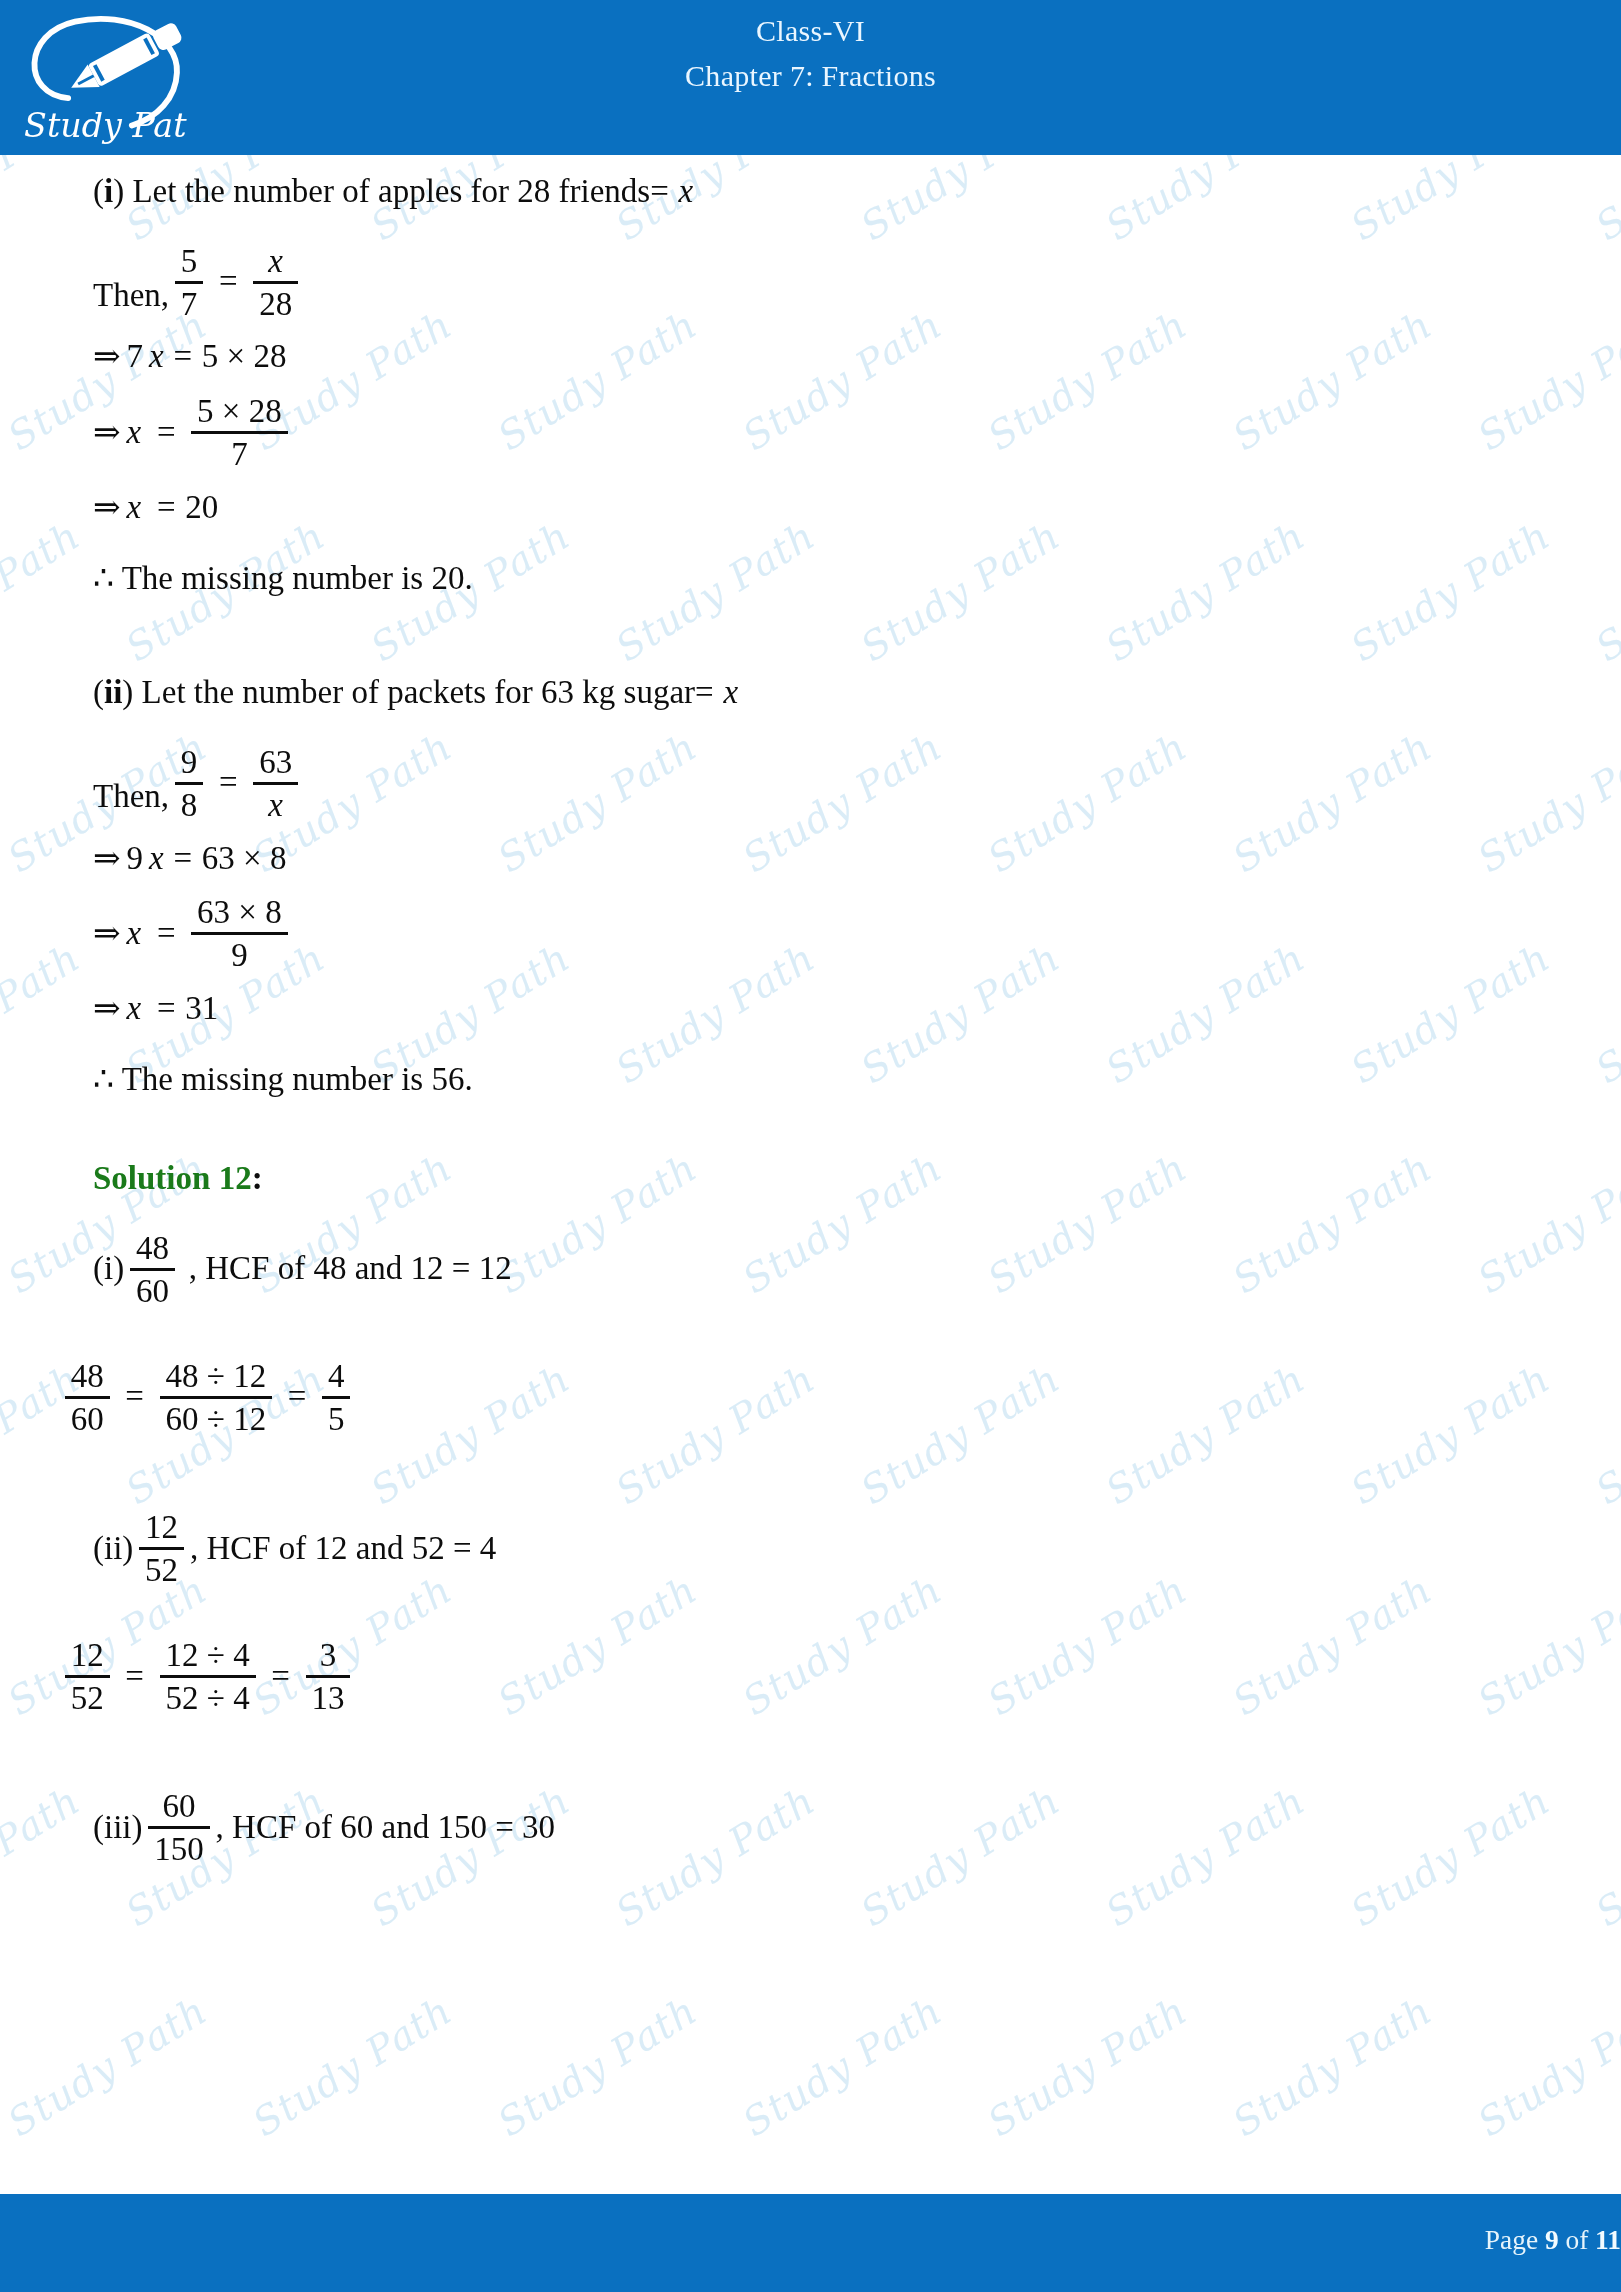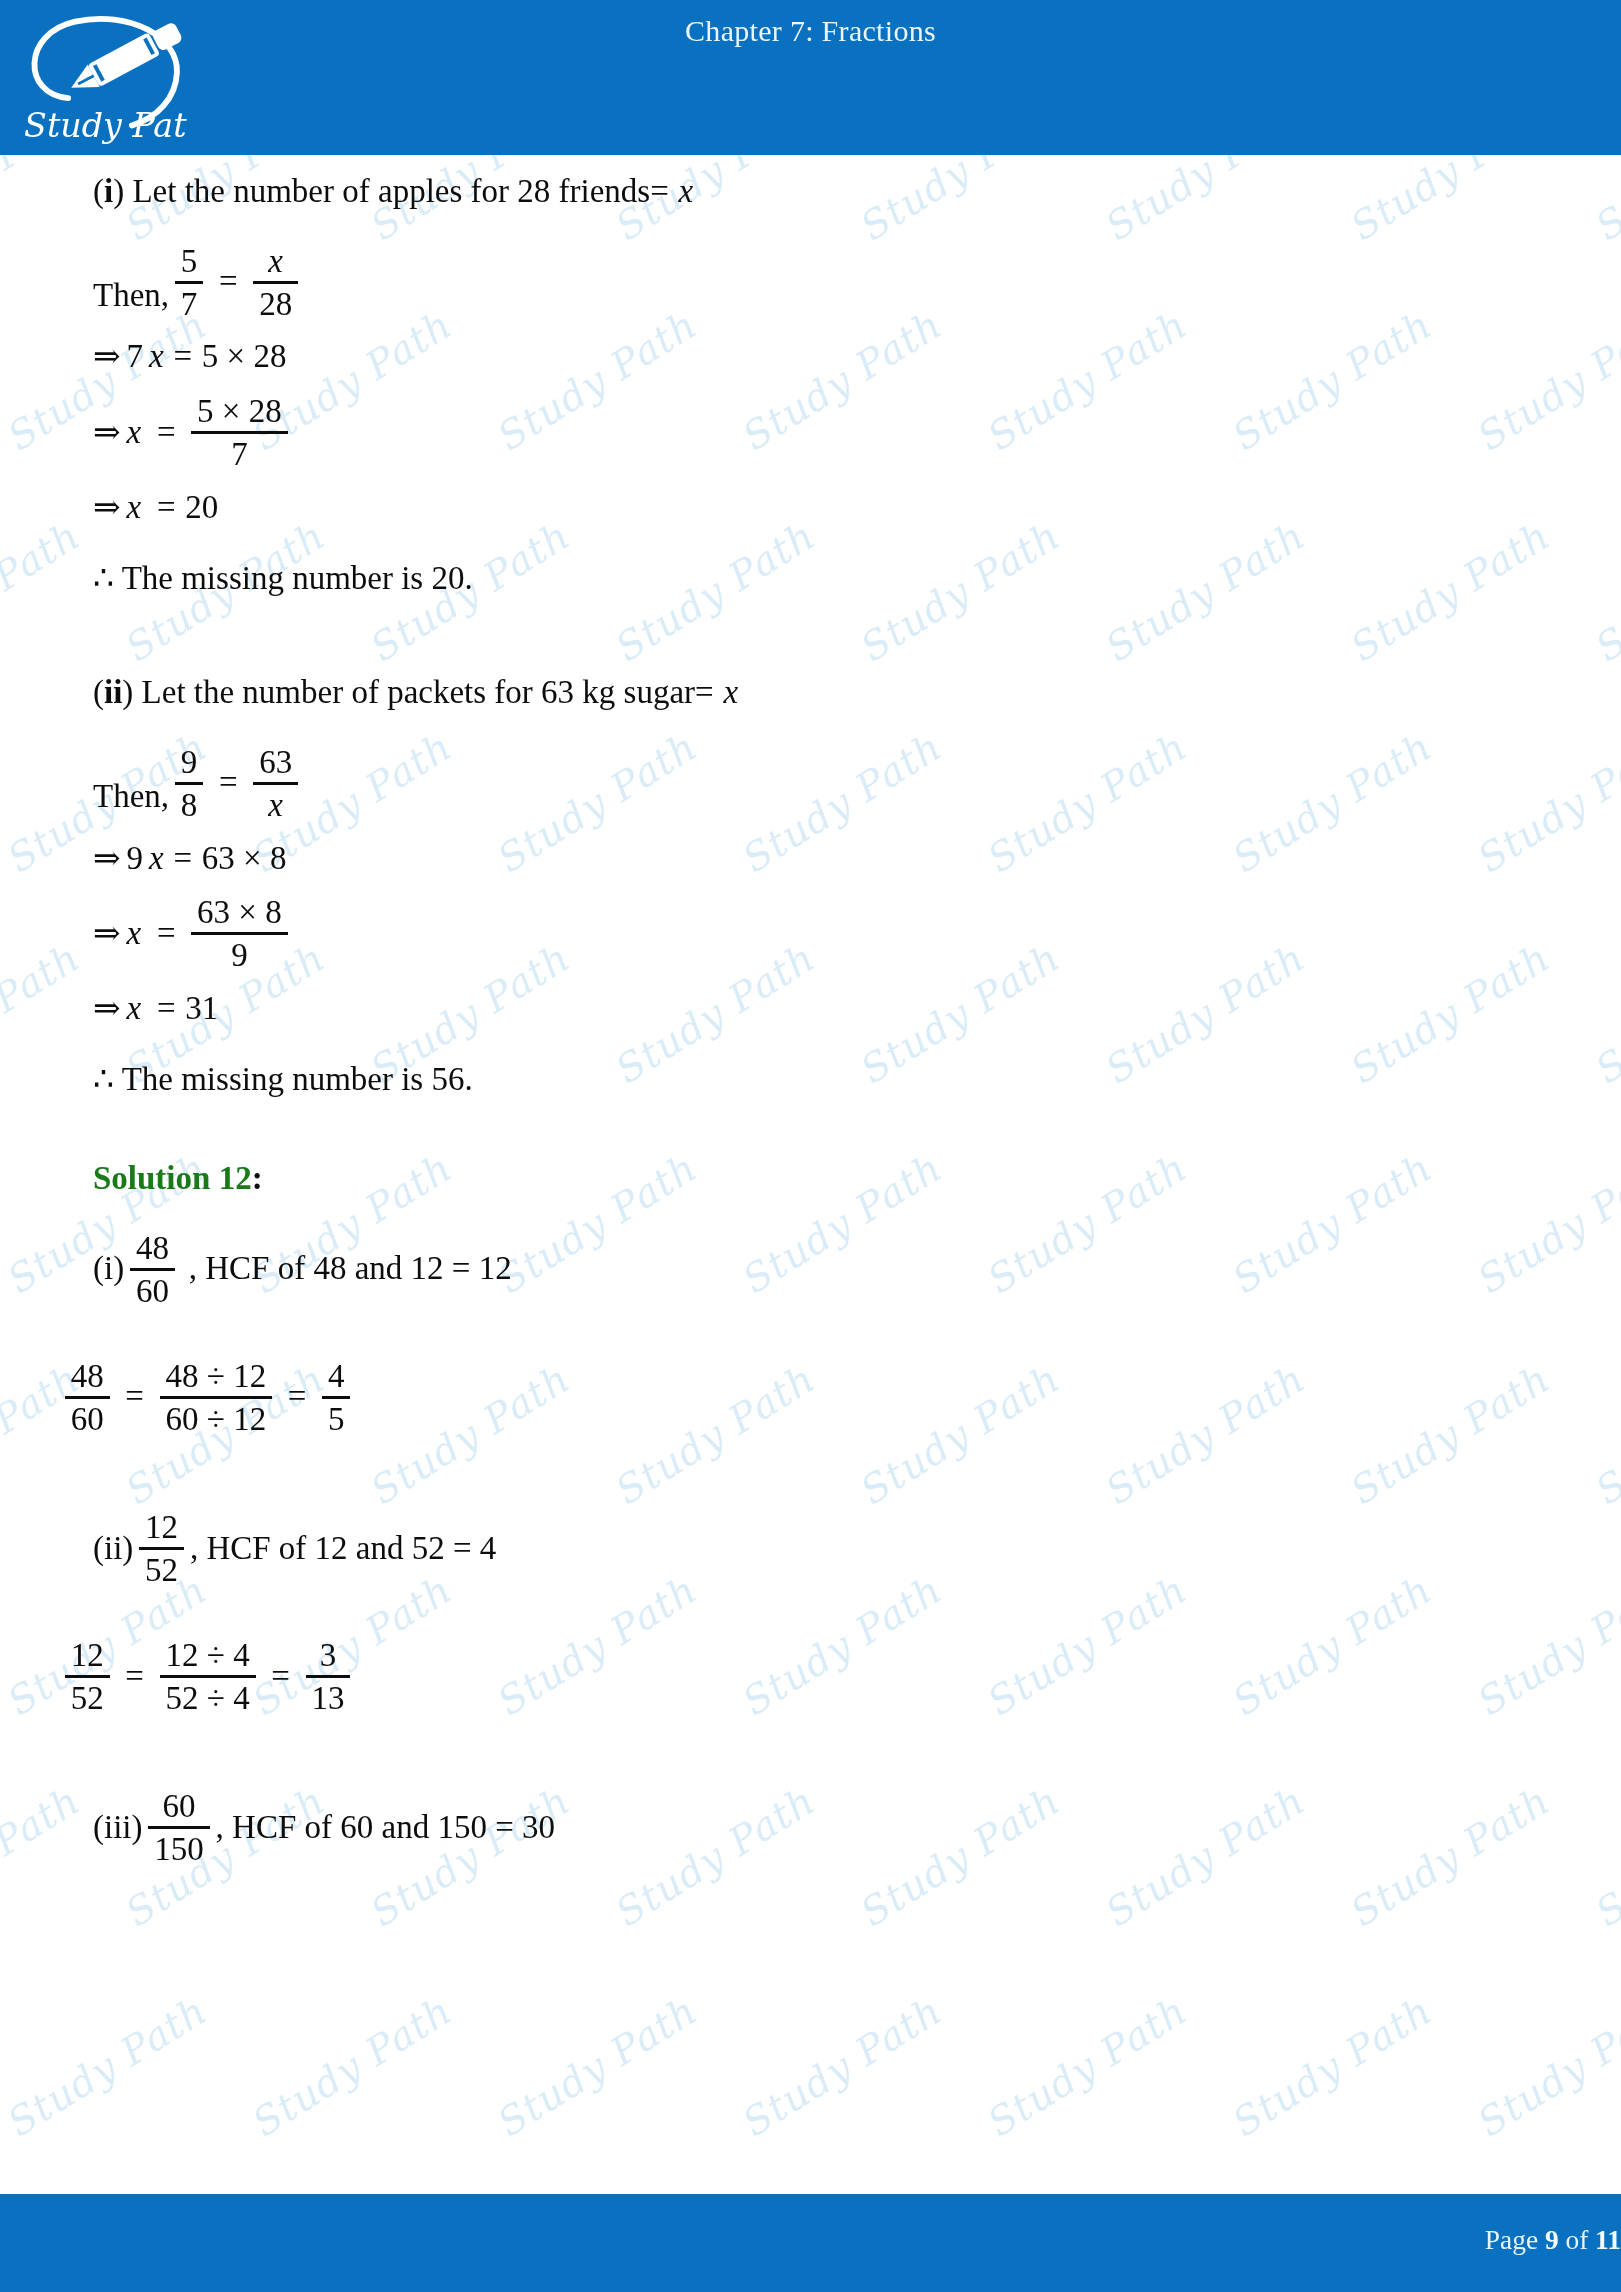--- a/index.html
+++ b/index.html
@@ -278,20 +278,21 @@
           <path d="M78 50 L52 63 L78 76 Z" fill="#ffffff"></path>
           <path d="M60 63 L78 63" stroke="#0A70C0" stroke-width="3"></path>
           <rect x="82" y="54" width="4" height="18" fill="#0A70C0"></rect>
           <rect x="140" y="54" width="4" height="18" fill="#0A70C0"></rect>
         </g>
 
         <text x="10" y="136" font-family="DejaVu Serif, serif" font-style="italic" font-size="34" fill="#ffffff">Study Path</text>
       </svg>
     </div>
     <div class="header-titles">
+      <div class="line">Class-VI</div>
       <div class="line">Chapter 7: Fractions</div>
     </div>
   </div>
 
   <div class="content">
 
     <div style="height:17.6px"></div>
 
     <div class="row">
       <div class="line-plain">

